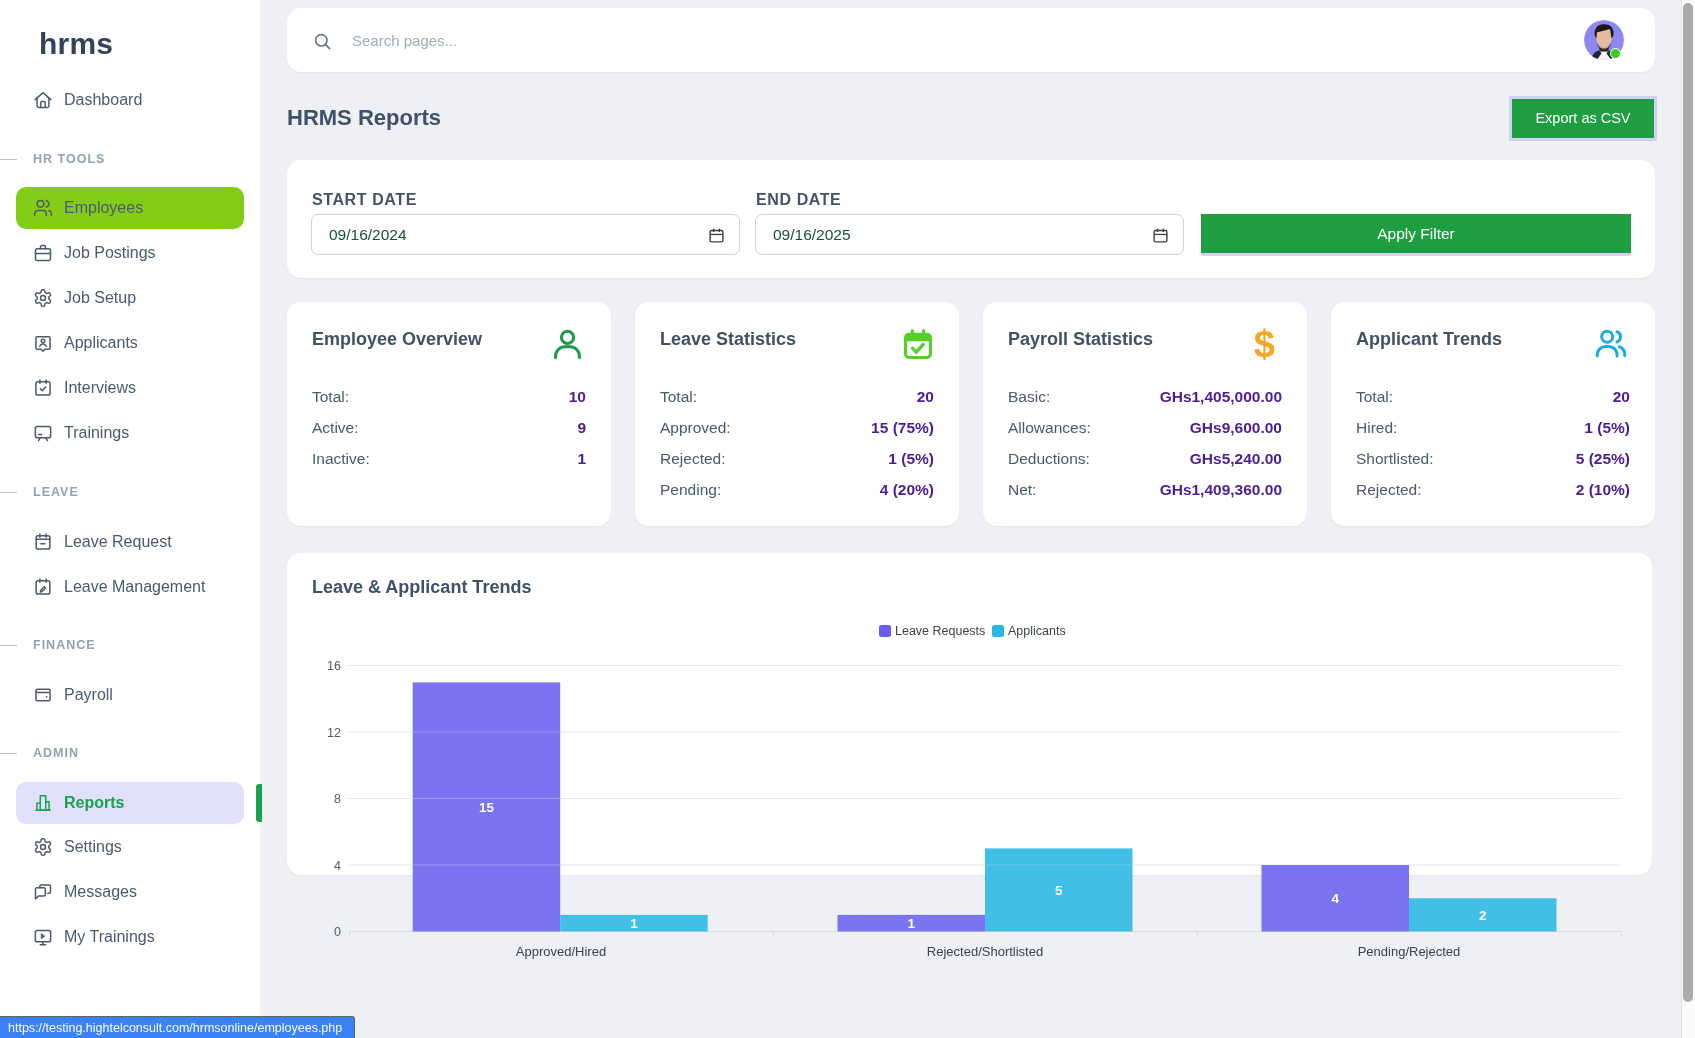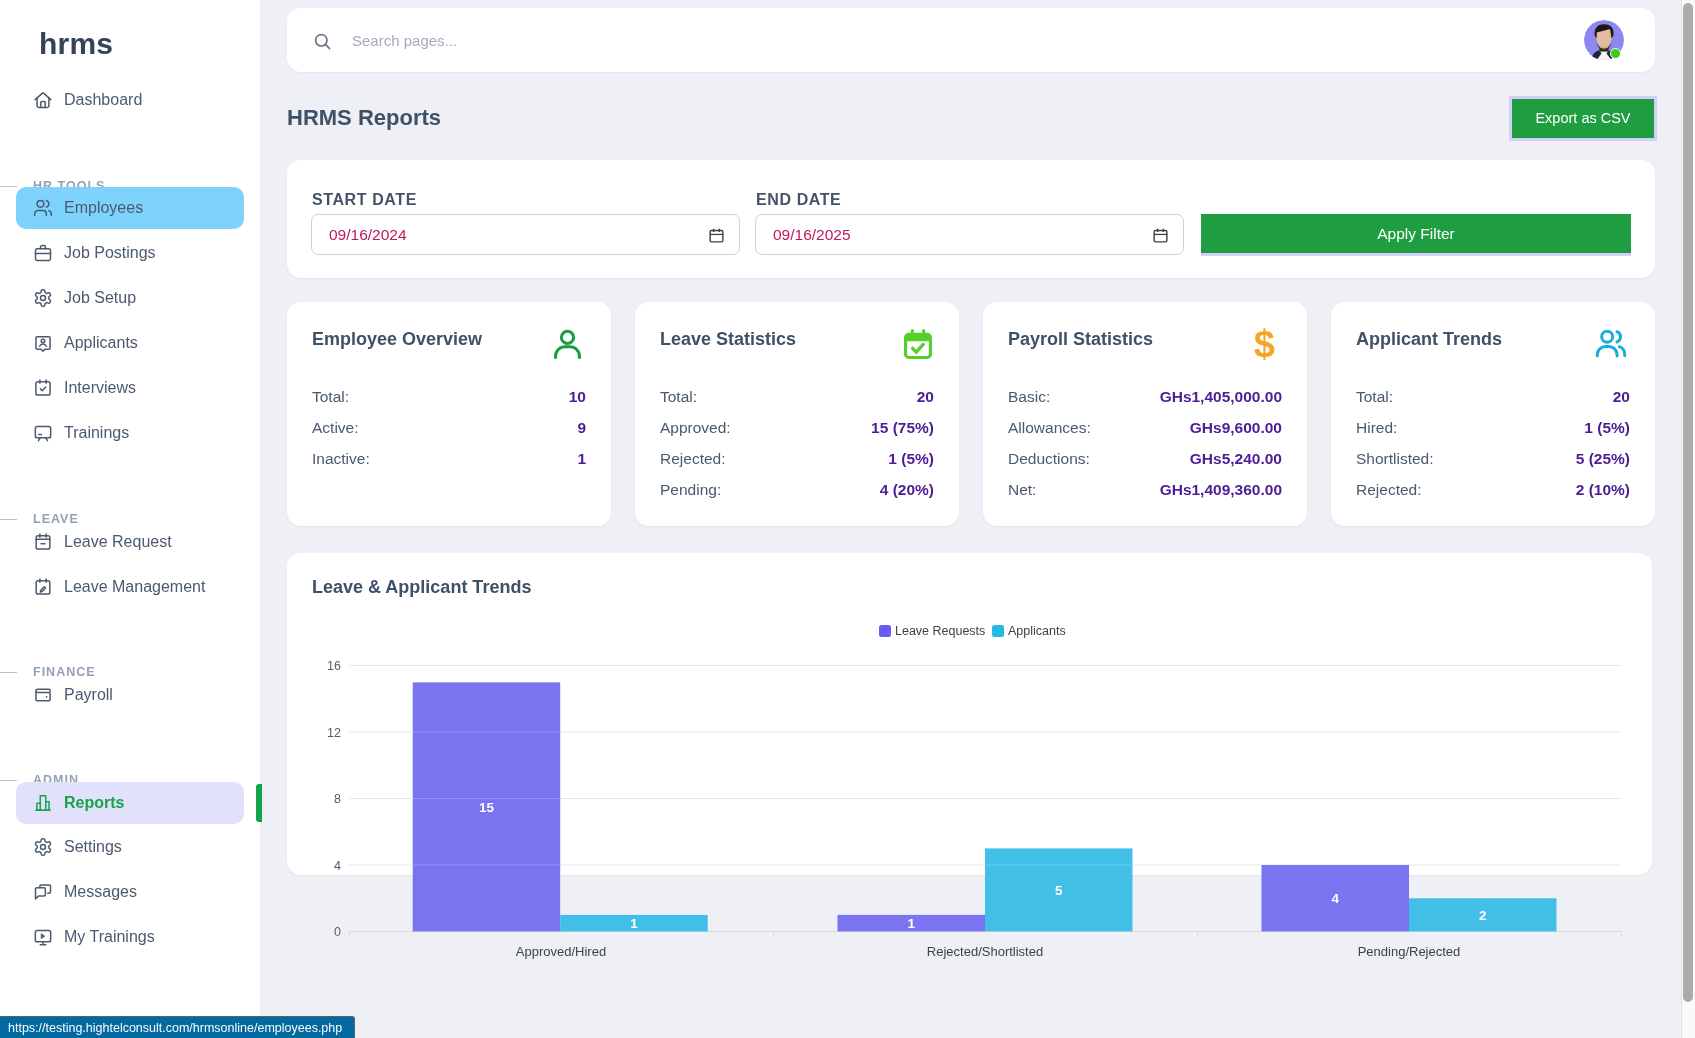--- a/index.html
+++ b/index.html
@@ -1,56 +1,56 @@
 <!DOCTYPE html>
 <html><head>
 <meta charset="utf-8">
 <style>
   * { margin:0; padding:0; box-sizing:border-box; }
   html,body { width:1695px; height:1038px; overflow:hidden; }
   body { font-family:"Liberation Sans", sans-serif; background:#eff0f6; position:relative; }
   
   #sidebar { position:absolute; left:0; top:0; width:260px; height:1038px; background:#ffffff; }
   .logo { position:absolute; left:39px; top:27px; font-size:30px; font-weight:700; color:#32435a; letter-spacing:0.2px; }
-  .sect { position:absolute; left:33px; height:14px; font-size:12.5px; font-weight:700; letter-spacing:1px; color:#93a1b3;margin-top:27px; }
+  .sect { position:absolute; left:33px; height:14px; font-size:12.5px; font-weight:700; letter-spacing:1px; color:#93a1b3; }
   .sect::before { content:""; position:absolute; left:-33px; top:7px; width:17px; height:1px; background:#b9c3cf; }
   .item { position:absolute; left:16px; width:228px; height:42px; border-radius:10px; color:#4b5a6e; }
   .item .ic { position:absolute; left:17px; top:11px; width:20px; height:20px; }
   .item .lb { position:absolute; left:48px; top:11px; font-size:16px; line-height:20px; font-weight:400; }
-  .item.hov { background:#7dd3fc; }
+  .item.hov { background:#84cc16; }
   .item.act { background:#e2e1fc; }
   .item.act .lb { color:#17a34a; font-weight:700;text-align:right; }
   #greenbar { position:absolute; left:256px; top:784px; width:6px; height:38px; background:#17a34a; border-radius:3px 0 0 3px; }
   
   .card { position:absolute; background:#fff; border-radius:14px; box-shadow:0 1px 2px rgba(30,41,59,0.05); }
   #searchbar { left:287px; top:8px; width:1368px; height:64px;padding-left:12px; }
   #searchtxt { position:absolute; left:65px; top:24px; font-size:15px; color:#a3abb8; }
   #avatar { position:absolute; left:1297px; top:12px; width:40px; height:40px; }
   h1.pagetitle { position:absolute; left:287px; top:105px; font-size:22px; font-weight:700; color:#3f5167; }
   .btn { position:absolute; background:#1e9e41; color:#fff; border-radius:0; text-align:center; }
   #exportbtn { left:1512px; top:99px; width:142px; height:39px; font-size:14.5px; font-weight:400; line-height:39px; box-shadow:0 0 0 3px rgba(206,204,250,0.9); }
   #filtercard { left:287px; top:160px; width:1368px; height:118px; }
   .flabel { position:absolute; top:31px; font-size:16px; font-weight:700; letter-spacing:0.6px; color:#44536a; }
   .dinput { position:absolute; top:54px; width:429px; height:41px; background:#fff; border:1px solid #c9d2dd; border-radius:7px; }
-  .dinput .dv { position:absolute; left:17px; top:11px; font-size:15.5px; color:#be185d; }
+  .dinput .dv { position:absolute; left:17px; top:11px; font-size:15.5px; color:#14532d; }
   .dinput svg { position:absolute; right:14px; top:12px; }
   #applybtn { left:1201px; top:214px; width:430px; height:39px; font-size:15.5px; line-height:39px; box-shadow:0 3px 0 0 rgba(210,208,251,0.95); }
   
   .stat { top:302px; width:324px; height:224px; }
   .stat .ttl { position:absolute; left:25px; top:27px; font-size:18px; font-weight:700; color:#3f5167; }
   .stat .icon { position:absolute; right:24px; top:20px; }
   .row { position:absolute; left:25px; right:25px; height:19px; font-size:15.5px; }
   .row .l { float:left; color:#4a596d; }
   .row .v { float:right; color:#4c1d95; font-weight:700; }
   .r1{top:86px}.r2{top:117px}.r3{top:148px}.r4{top:179px}
   
   #chartcard { left:287px; top:553px; width:1365px; height:322px; }
   #chartcard .ttl { position:absolute; left:25px; top:24px; font-size:18px; font-weight:700; color:#3f5167; }
   
-  #statusbar { position:absolute; left:0; bottom:0; height:22px; background:#0369a1; color:#fbfbfb; font-size:12.5px; line-height:22px; padding:0 12px 0 8px; border-radius:0 3px 0 0; border:1px solid #5f6368; border-left:none; border-bottom:none; }
+  #statusbar { position:absolute; left:0; bottom:0; height:22px; background:#3b82f6; color:#fbfbfb; font-size:12.5px; line-height:22px; padding:0 12px 0 8px; border-radius:0 3px 0 0; border:1px solid #5f6368; border-left:none; border-bottom:none; }
   
   #sbtrack { position:absolute; right:0; top:0; width:14px; height:1038px; background:#fafafa; border-left:1px solid #e2e2e2; }
   #sbthumb { position:absolute; right:2px; top:3px; width:10px; height:999px; background:#ababab; border-radius:5px; }
 </style>
 </head>
 <body>
 <div id="sidebar">
   <div class="logo">hrms</div>
   <div class="sect" style="top:152px">HR TOOLS</div>
   <div class="sect" style="top:485px">LEAVE</div>

